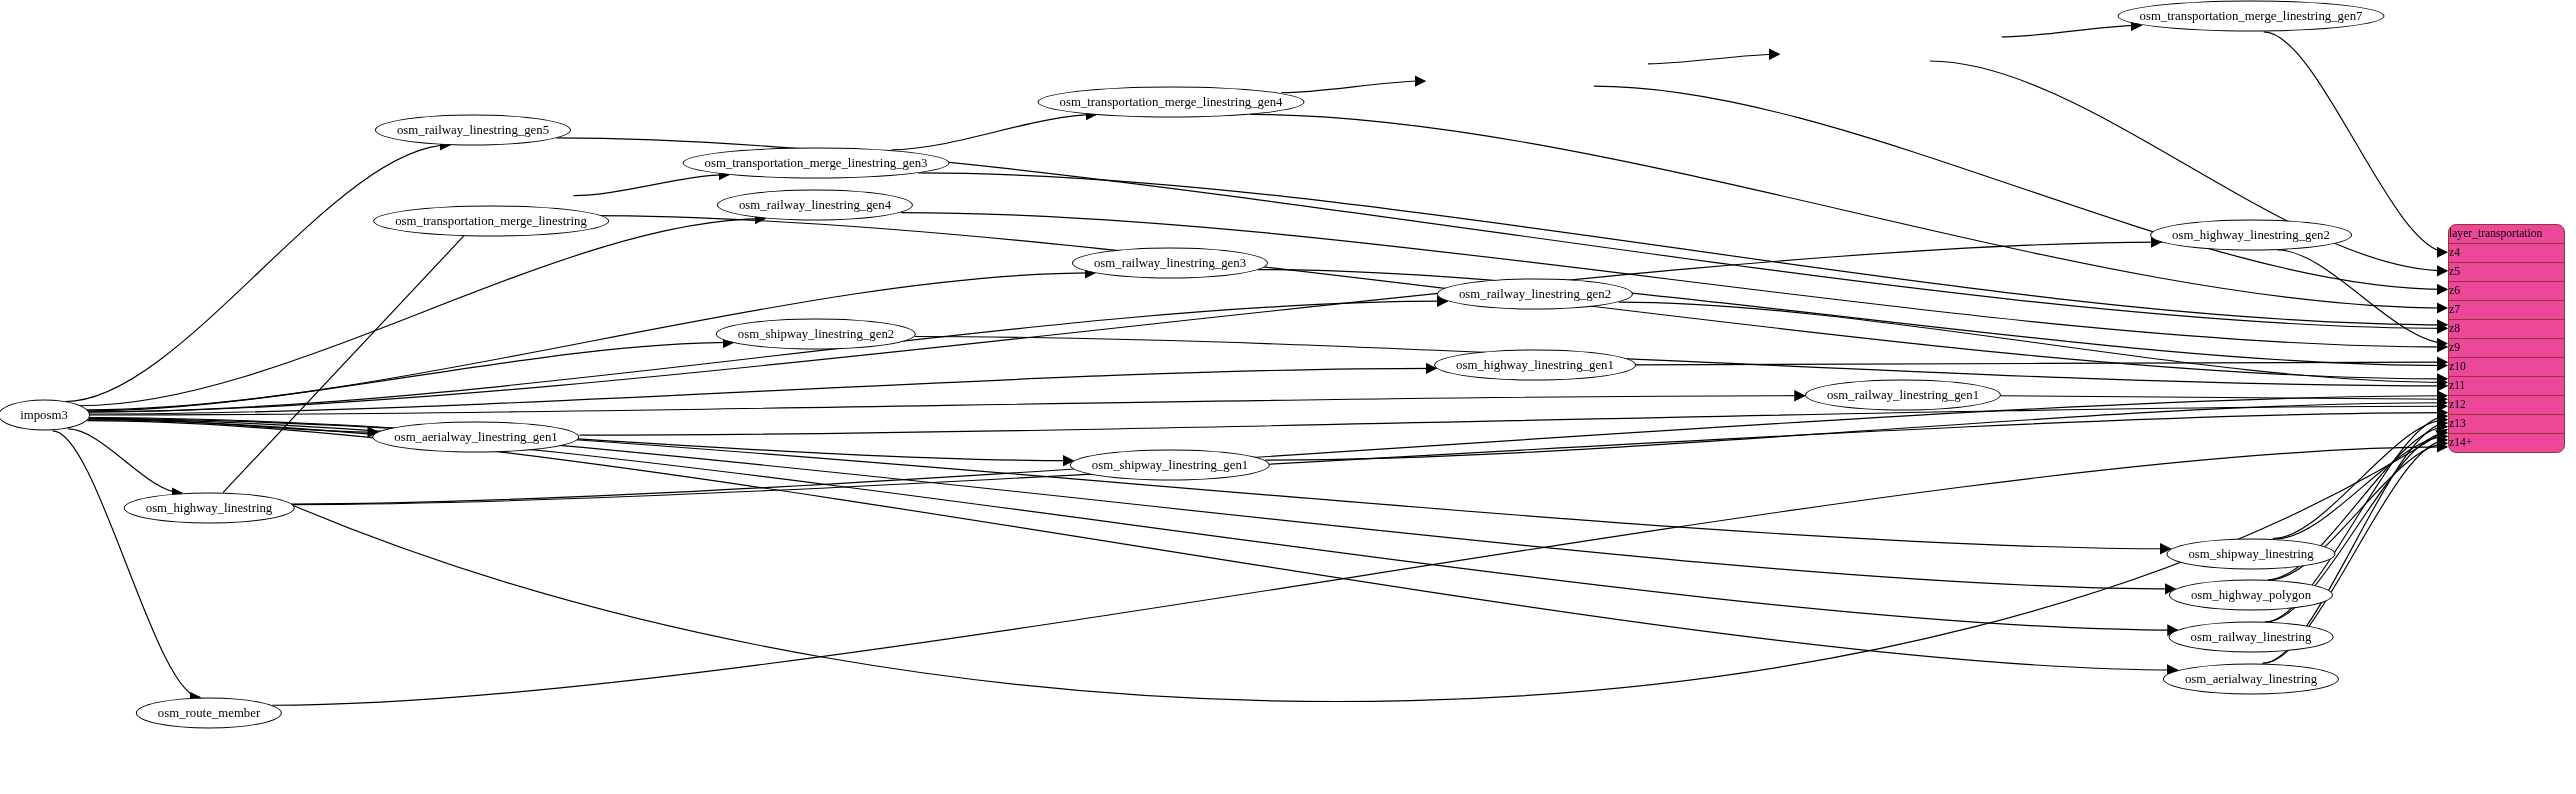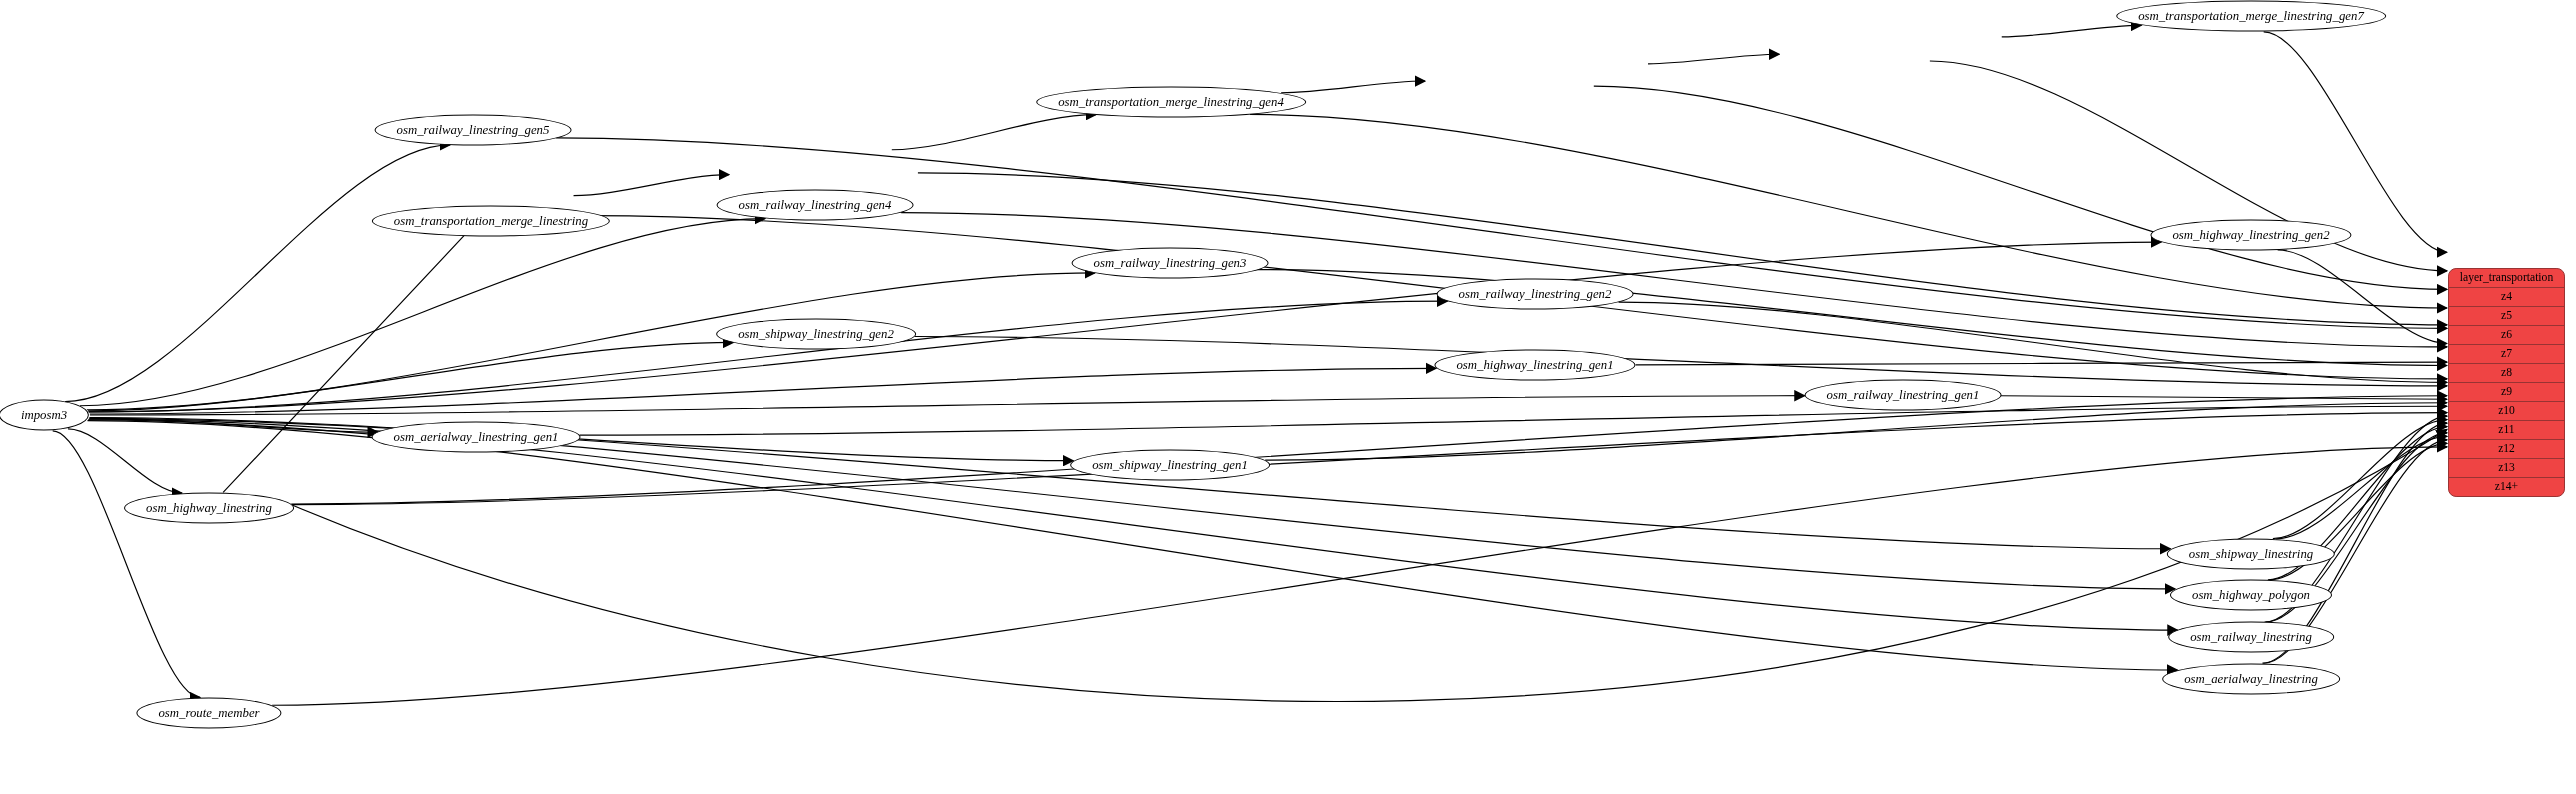--- a/index.html
+++ b/index.html
@@ -17,32 +17,29 @@
     transform:translate(-50%,-50%);
     background:#ffffff;
     border:1.2px solid #000000;
     border-radius:50%;
     padding:7px 21px;
     font-size:12.8px;
     line-height:15px;
     white-space:nowrap;
     text-align:center;
     z-index:2;
-    font-style:italic;
   }
   .record{
     position:absolute;
     z-index:2;
     width:115px;
-    background:#ef4444;
+    background:#ec4899;
     border:1.2px solid #993333;
     border-radius:8.1px;
     overflow:hidden;
-    text-align:center;
-    margin-top:44px;
   }
   .record-row{
     height:18px;
     line-height:18px;
     font-size:11.6px;
     border-top:0.6px solid #993333;
   }
   .record-row:first-child{border-top:none;}
 </style>
 </head>
@@ -104,20 +101,21 @@
       <path d="M3899.299977039837,1070.4679643392235 C3992.8099839278857,1070.4679643392235 4117.489993111951,745 4211,745" fill="none" stroke="#000000" stroke-width="2" marker-end="url(#arrowhead)"></path>
       <path d="M3916.9749650306026,927.2617116438531 C4005.182475521422,927.2617116438531 4122.792489509181,751 4211,751" fill="none" stroke="#000000" stroke-width="2" marker-end="url(#arrowhead)"></path>
       <path d="M3894.9405841151815,1141.284112283279 C3989.758408880627,1141.284112283279 4116.182175234554,757 4211,757" fill="none" stroke="#000000" stroke-width="2" marker-end="url(#arrowhead)"></path>
       <path d="M3906.0562505872977,997.7494480630285 C3997.5393754111083,997.7494480630285 4119.516875176189,763 4211,763" fill="none" stroke="#000000" stroke-width="2" marker-end="url(#arrowhead)"></path>
       <path d="M468.32668662748904,1213.5823760314472 C1368.326686627489,1213.5823760314472 3311,769 4211,769" fill="none" stroke="#000000" stroke-width="2" marker-end="url(#arrowhead)"></path>
     </svg>
 
   <div class="node" style="left:44px;top:415px">imposm3</div>
   <div class="node" style="left:473px;top:130px">osm_railway_linestring_gen5</div>
   <div class="node" style="left:491px;top:221px">osm_transportation_merge_linestring</div>
+  <div class="node" style="left:816px;top:163px">osm_transportation_merge_linestring_gen3</div>
   <div class="node" style="left:815px;top:205px">osm_railway_linestring_gen4</div>
   <div class="node" style="left:1171px;top:102px">osm_transportation_merge_linestring_gen4</div>
   <div class="node" style="left:2251px;top:16.3px">osm_transportation_merge_linestring_gen7</div>
   <div class="node" style="left:2251px;top:235px">osm_highway_linestring_gen2</div>
   <div class="node" style="left:1170px;top:263px">osm_railway_linestring_gen3</div>
   <div class="node" style="left:1535px;top:294px">osm_railway_linestring_gen2</div>
   <div class="node" style="left:816px;top:334px">osm_shipway_linestring_gen2</div>
   <div class="node" style="left:1535px;top:365px">osm_highway_linestring_gen1</div>
   <div class="node" style="left:1903px;top:395px">osm_railway_linestring_gen1</div>
   <div class="node" style="left:476px;top:437px">osm_aerialway_linestring_gen1</div>

